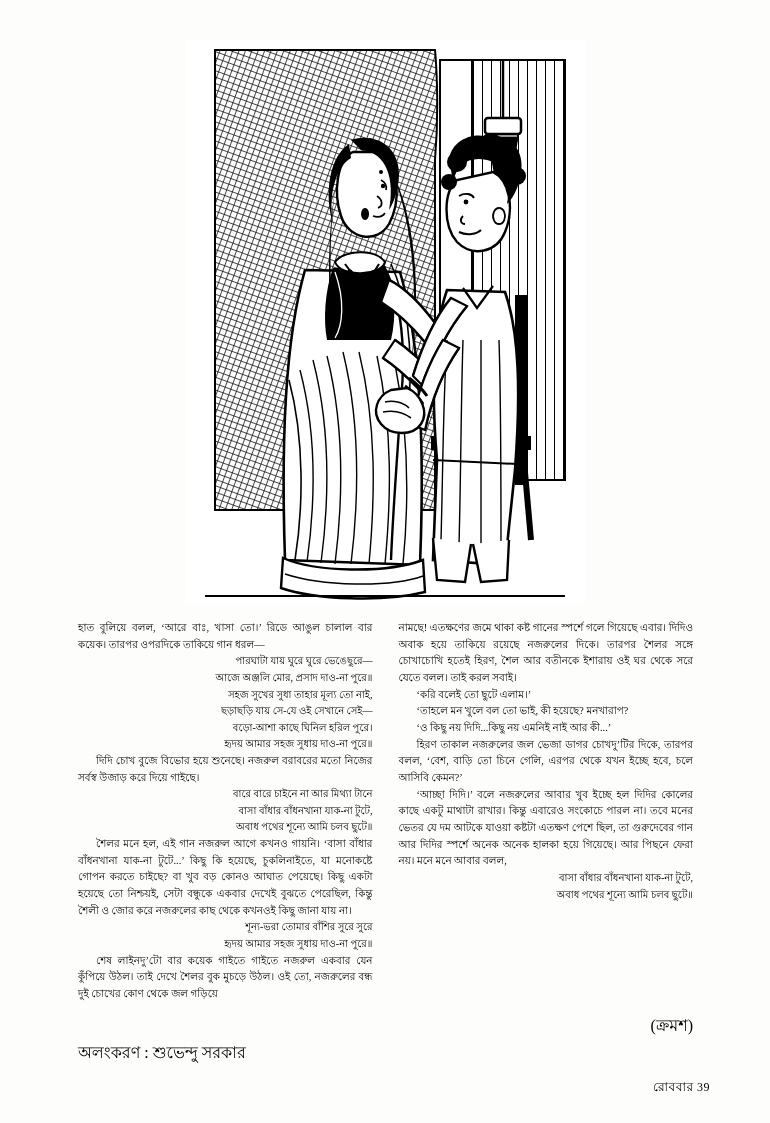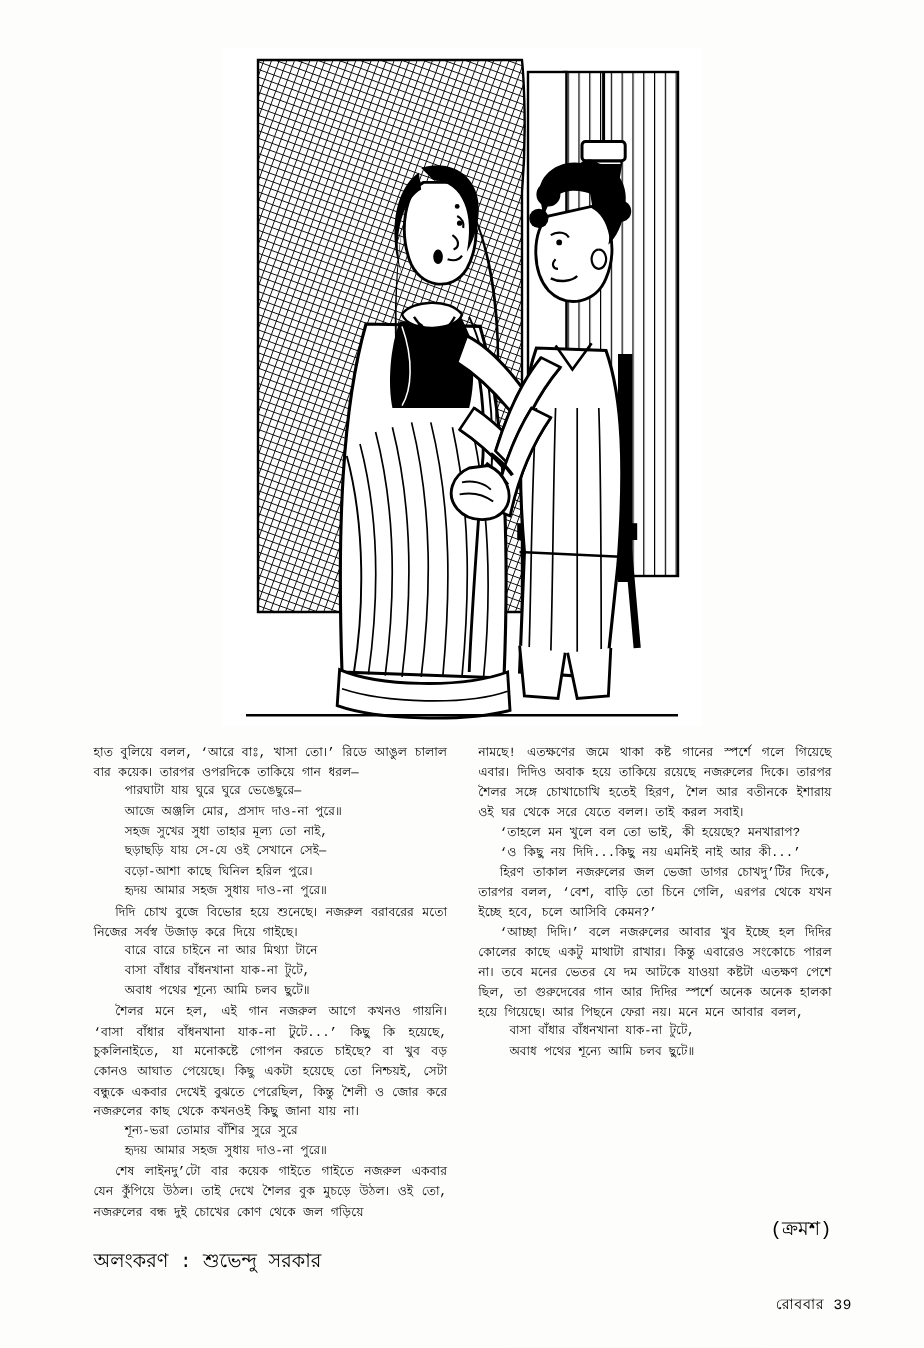--- a/index.html
+++ b/index.html
@@ -13,21 +13,20 @@
     font-family: "Liberation Serif", serif;
     color: #000000;
     position: relative;
     overflow: hidden;
   }
   .page {
     width: 770px;
     height: 1123px;
     position: relative;
     background: #fdfdfb;
-    font-family: Liberation Mono, monospace;
   }
 
   
   .illustration {
     position: absolute;
     left: 185px;
     top: 40px;
     width: 400px;
     height: 565px;
     background: #ffffff;
@@ -55,21 +54,21 @@
     margin: 0 0 0 0;
     text-indent: 18px;
   }
   .para.noindent { text-indent: 0; }
   .verse {
     margin: 0;
     padding-left: 26px;
     font-size: 10px;
     line-height: 1.66;
     text-indent: 0;
-    text-align: left;
+    text-align: right;
   }
   .verse-line { white-space: nowrap; }
 
   
   .footer {
     position: absolute;
     left: 78px;
     top: 1012px;
     width: 615px;
     font-size: 16px;
@@ -255,20 +254,21 @@
         </div>
         <p class="para">শৈলর মনে হল, এই গান নজরুল আগে কখনও গায়নি। ‘বাসা বাঁধার বাঁধনখানা যাক-না টুটে...’ কিছু কি হয়েছে, চুকলিনাইতে, যা মনোকষ্টে গোপন করতে চাইছে? বা খুব বড় কোনও আঘাত পেয়েছে। কিছু একটা হয়েছে তো নিশ্চয়ই, সেটা বন্ধুকে একবার দেখেই বুঝতে পেরেছিল, কিন্তু শৈলী ও জোর করে নজরুলের কাছ থেকে কখনওই কিছু জানা যায় না।</p>
         <div class="verse">
           <div class="verse-line">শূন্য-ভরা তোমার বাঁশির সুরে সুরে</div>
           <div class="verse-line">হৃদয় আমার সহজ সুধায় দাও-না পুরে॥</div>
         </div>
         <p class="para">শেষ লাইনদু’টো বার কয়েক গাইতে গাইতে নজরুল একবার যেন কুঁপিয়ে উঠল। তাই দেখে শৈলর বুক মুচড়ে উঠল। ওই তো, নজরুলের বন্ধ দুই চোখের কোণ থেকে জল গড়িয়ে</p>
       </div>
     <div class="col" id="col-right">
         <p class="para noindent">নামছে! এতক্ষণের জমে থাকা কষ্ট গানের স্পর্শে গলে গিয়েছে এবার। দিদিও অবাক হয়ে তাকিয়ে রয়েছে নজরুলের দিকে। তারপর শৈলর সঙ্গে চোখাচোখি হতেই হিরণ, শৈল আর বতীনকে ইশারায় ওই ঘর থেকে সরে যেতে বলল। তাই করল সবাই।</p>
+        <p class="para">‘করি বলেই তো ছুটে এলাম।’</p>
         <p class="para">‘তাহলে মন খুলে বল তো ভাই, কী হয়েছে? মনখারাপ?</p>
         <p class="para">‘ও কিছু নয় দিদি...কিছু নয় এমনিই নাই আর কী...’</p>
         <p class="para">হিরণ তাকাল নজরুলের জল ভেজা ডাগর চোখদু’টির দিকে, তারপর বলল, ‘বেশ, বাড়ি তো চিনে গেলি, এরপর থেকে যখন ইচ্ছে হবে, চলে আসিবি কেমন?’</p>
         <p class="para">‘আচ্ছা দিদি।’ বলে নজরুলের আবার খুব ইচ্ছে হল দিদির কোলের কাছে একটু মাথাটা রাখার। কিন্তু এবারেও সংকোচে পারল না। তবে মনের ভেতর যে দম আটকে যাওয়া কষ্টটা এতক্ষণ পেশে ছিল, তা গুরুদেবের গান আর দিদির স্পর্শে অনেক অনেক হালকা হয়ে গিয়েছে। আর পিছনে ফেরা নয়। মনে মনে আবার বলল,</p>
         <div class="verse">
           <div class="verse-line">বাসা বাঁধার বাঁধনখানা যাক-না টুটে,</div>
           <div class="verse-line">অবাধ পথের শূন্যে আমি চলব ছুটে॥</div>
         </div>
       </div>
   </div>

